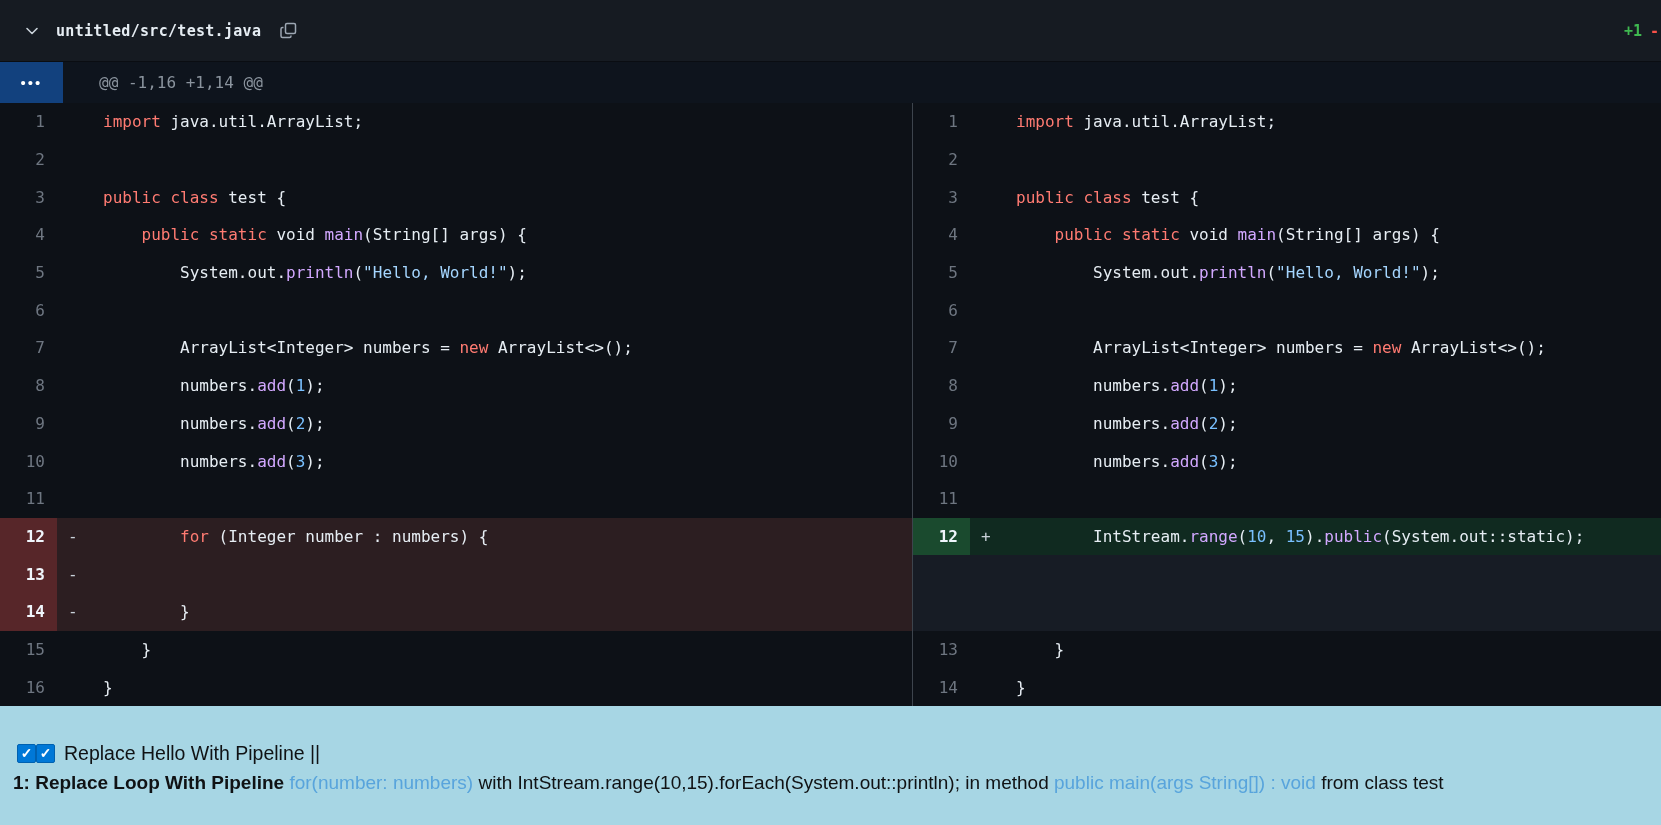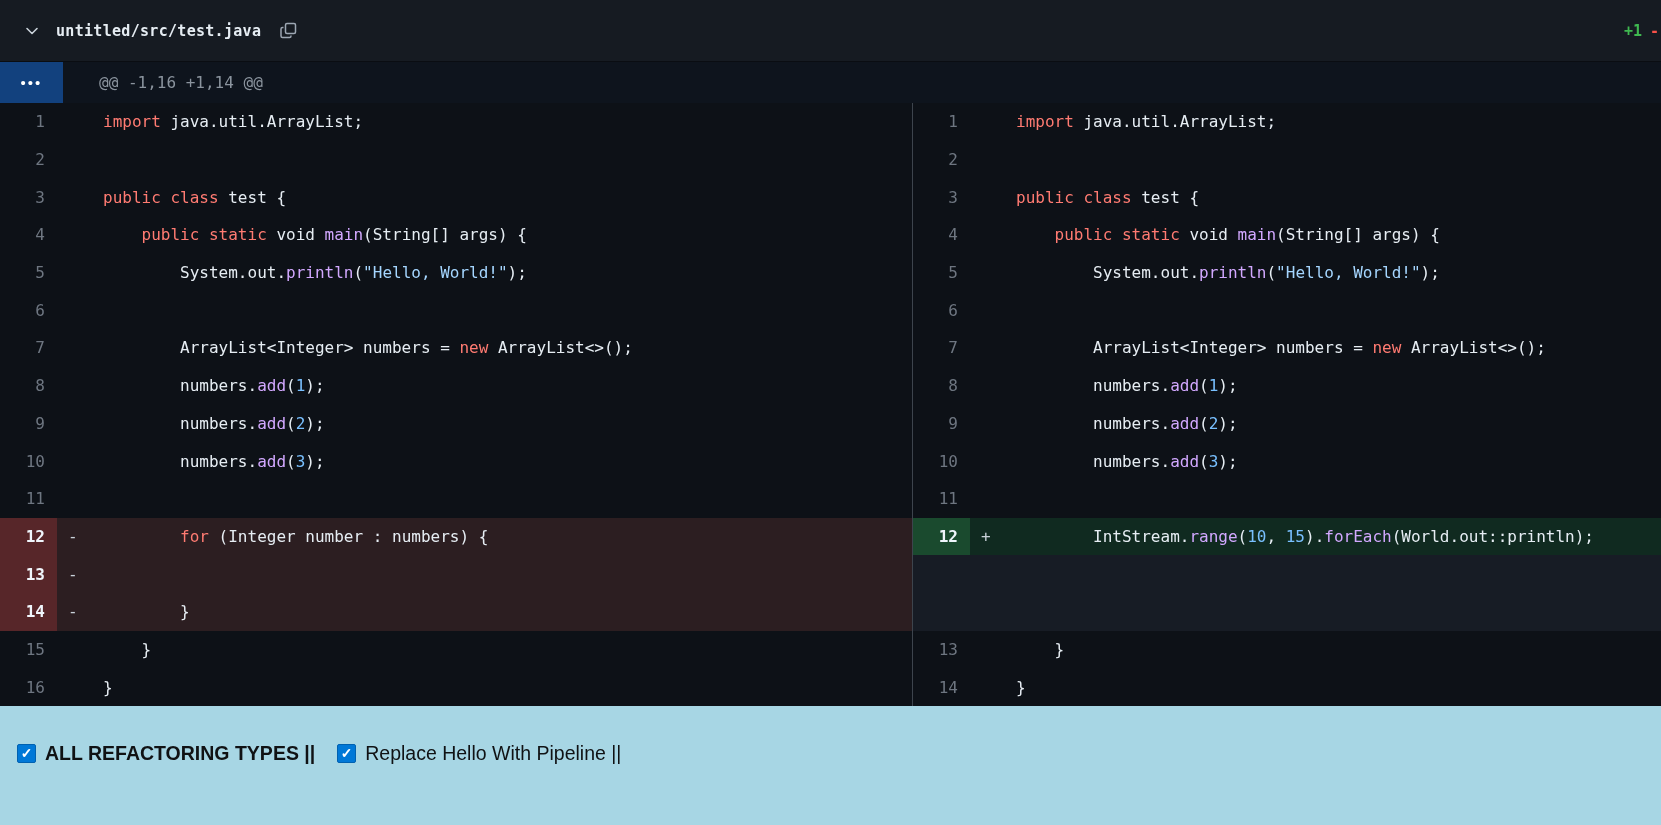--- a/index.html
+++ b/index.html
@@ -249,21 +249,21 @@
           <span class="code"><span class="tok-p">        numbers.</span><span class="tok-f">add</span><span class="tok-p">(</span><span class="tok-n">3</span><span class="tok-p">);</span></span>
         </div>
         <div class="row context">
           <span class="gutter">11</span>
           <span class="marker"></span>
           <span class="code"></span>
         </div>
         <div class="row added">
           <span class="gutter">12</span>
           <span class="marker">+</span>
-          <span class="code"><span class="tok-p">        IntStream.</span><span class="tok-f">range</span><span class="tok-p">(</span><span class="tok-n">10</span><span class="tok-p">, </span><span class="tok-n">15</span><span class="tok-p">).</span><span class="tok-f">forEach</span><span class="tok-p">(World.out::println);</span></span>
+          <span class="code"><span class="tok-p">        IntStream.</span><span class="tok-f">range</span><span class="tok-p">(</span><span class="tok-n">10</span><span class="tok-p">, </span><span class="tok-n">15</span><span class="tok-p">).</span><span class="tok-f">public</span><span class="tok-p">(System.out::static);</span></span>
         </div>
         <div class="row filler">
           <span class="gutter"></span>
           <span class="marker"></span>
           <span class="code"></span>
         </div>
         <div class="row filler">
           <span class="gutter"></span>
           <span class="marker"></span>
           <span class="code"></span>
@@ -277,19 +277,19 @@
           <span class="gutter">14</span>
           <span class="marker"></span>
           <span class="code"><span class="tok-p">}</span></span>
         </div>
       </div>
   </div>
 
   <div class="panel">
     <div class="filter-row" id="filter-row">
         <span class="checkbox">✓</span>
-        <span class="filter-label bold">ALL REFACTORING TYPES ||</span>
         <span class="checkbox">✓</span>
         <span class="filter-label">Replace Hello With Pipeline ||</span>
       </div>
+    <div class="detail-row" id="detail-row"><span class="seg-bold">1: Replace Loop With Pipeline </span><span class="seg-link">for(number: numbers)</span><span class="seg-plain"> with IntStream.range(10,15).forEach(System.out::println); in method </span><span class="seg-link">public main(args String[]) : void</span><span class="seg-plain"> from class test</span></div>
   </div>
 
 </div>
 
 </body></html>

